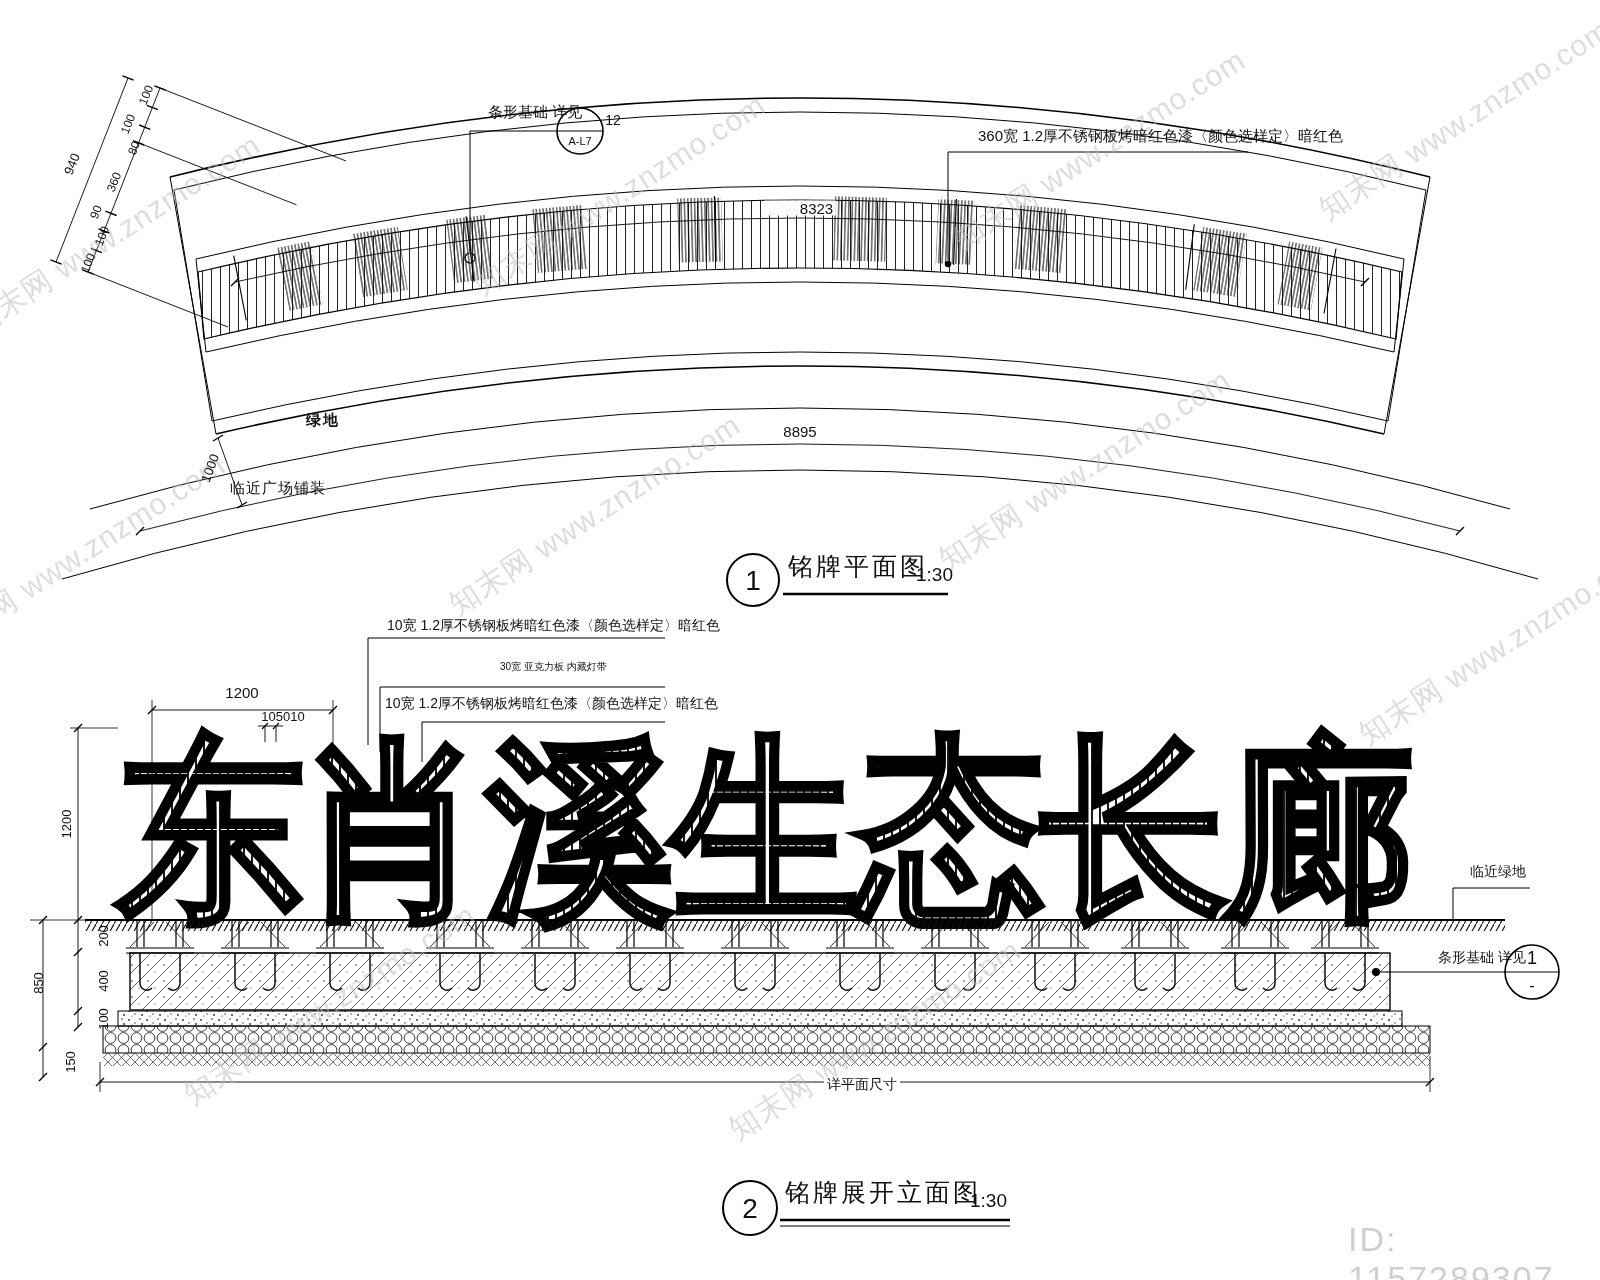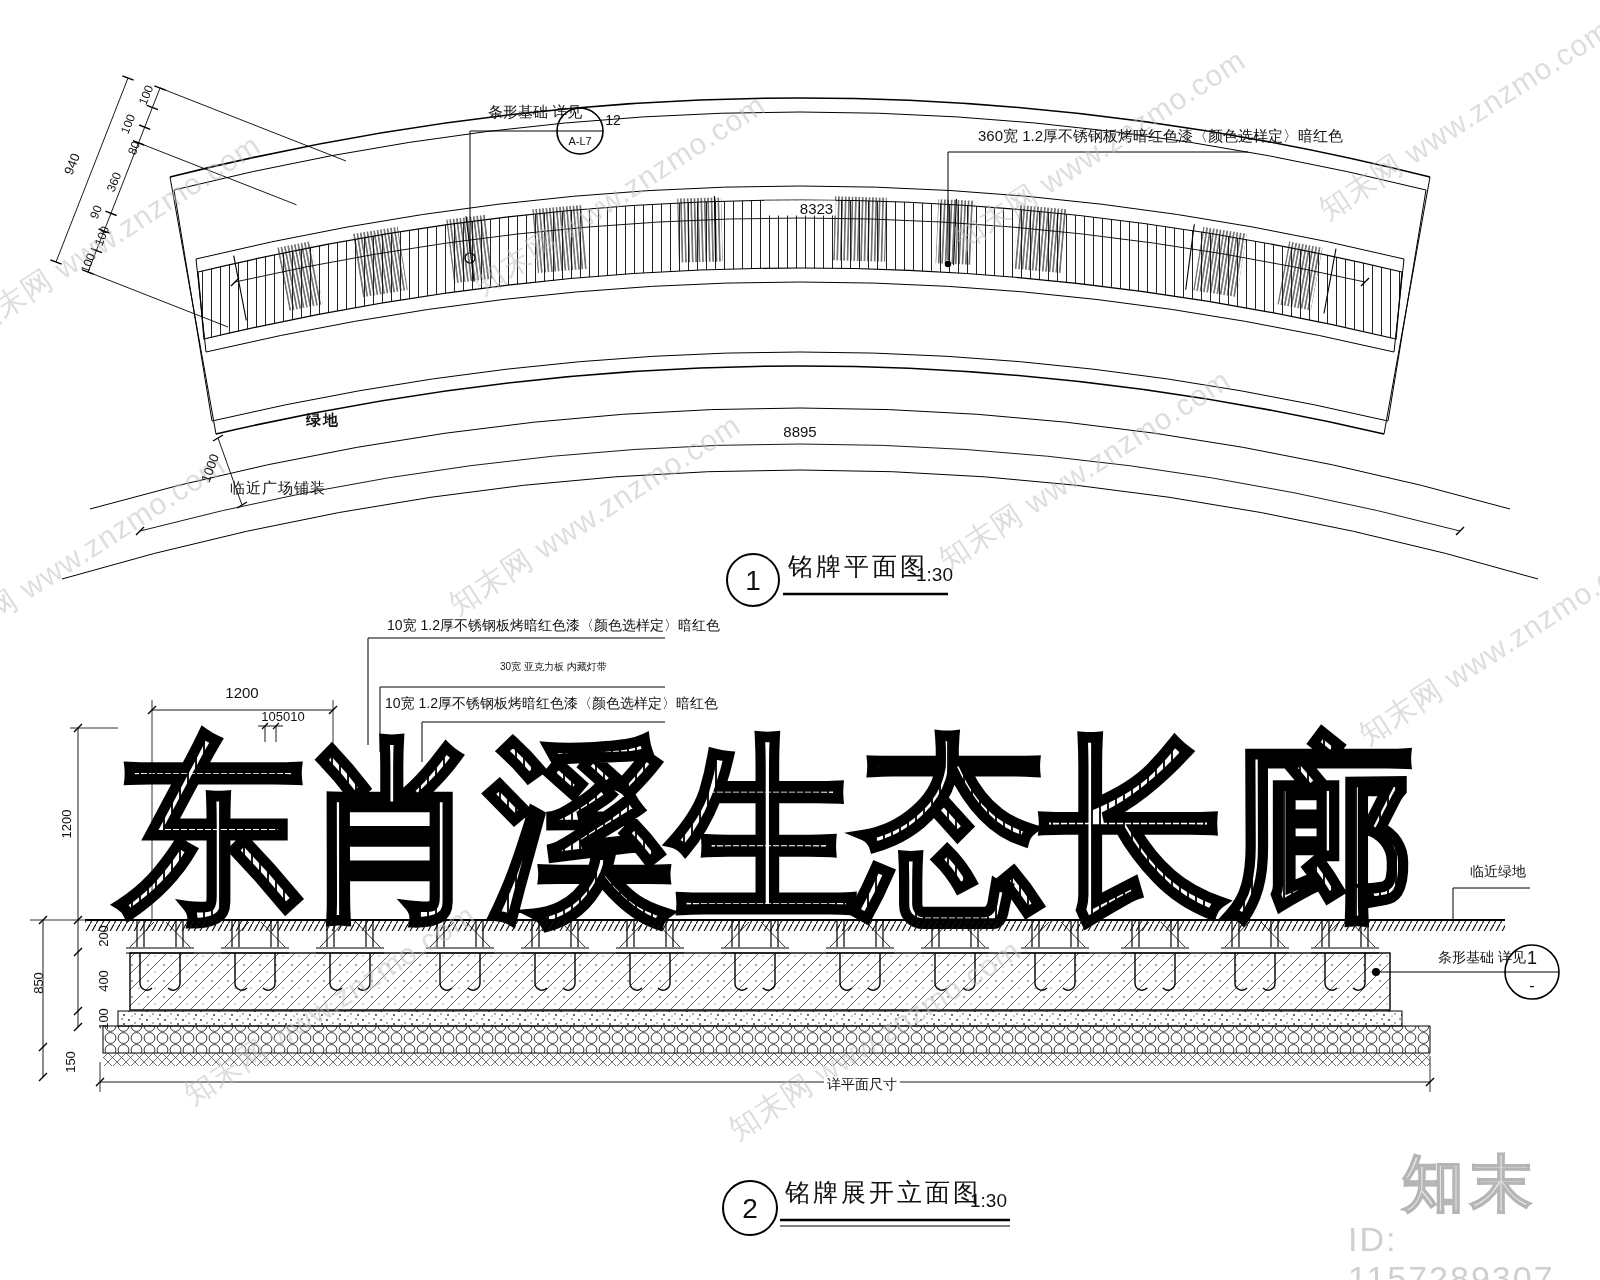--- a/index.html
+++ b/index.html
@@ -243,16 +243,15 @@
   <div class="lab r90" style="left:70px;top:1062px;font-size:13px;">150</div>
   <div class="lab" style="left:1470px;top:864px;font-size:14px;">临近绿地</div>
   <div class="lab" style="left:1438px;top:950px;font-size:14px;">条形基础 详见</div>
   <div class="lab ctr" style="left:1532px;top:958px;font-size:18px;">1</div>
   <div class="lab ctr" style="left:1532px;top:986px;font-size:16px;">-</div>
   <div class="lab ctr bgw" style="left:862px;top:1068px;font-size:14px;margin-top:16px;">详平面尺寸</div>
   <div class="lab ctr" style="left:750px;top:1209px;font-size:28px;">2</div>
   <div class="lab" style="left:785px;top:1180px;font-size:25px;letter-spacing:3px;">铭牌展开立面图</div>
   <div class="lab" style="left:970px;top:1191px;font-size:19px;">1:30</div>
 
-  <div class="logo" style="left:1402px;top:1142px;">知末</div>
   <div class="idtxt" style="left:1348px;top:1220px;">ID: 1157289307</div>
 
 </div>
 
 </body></html>

